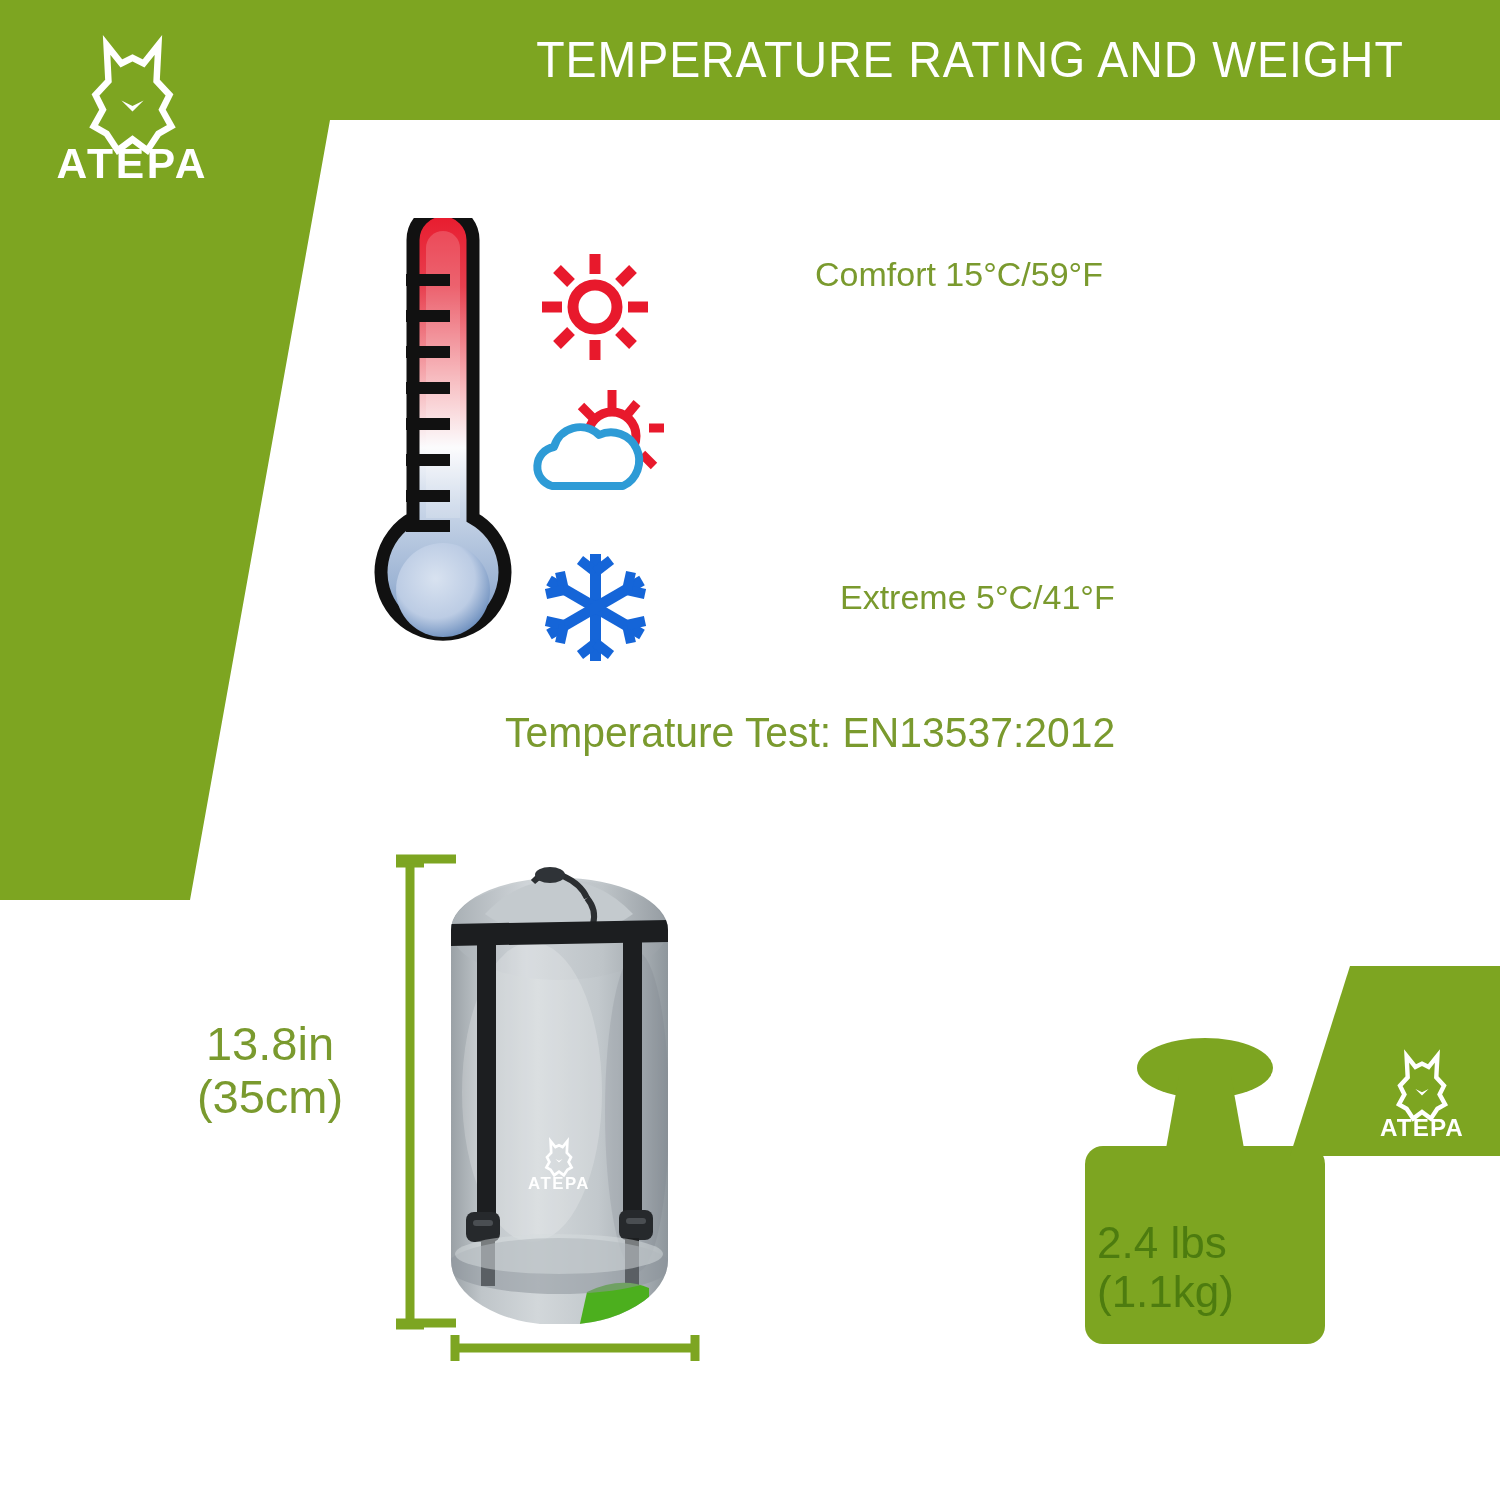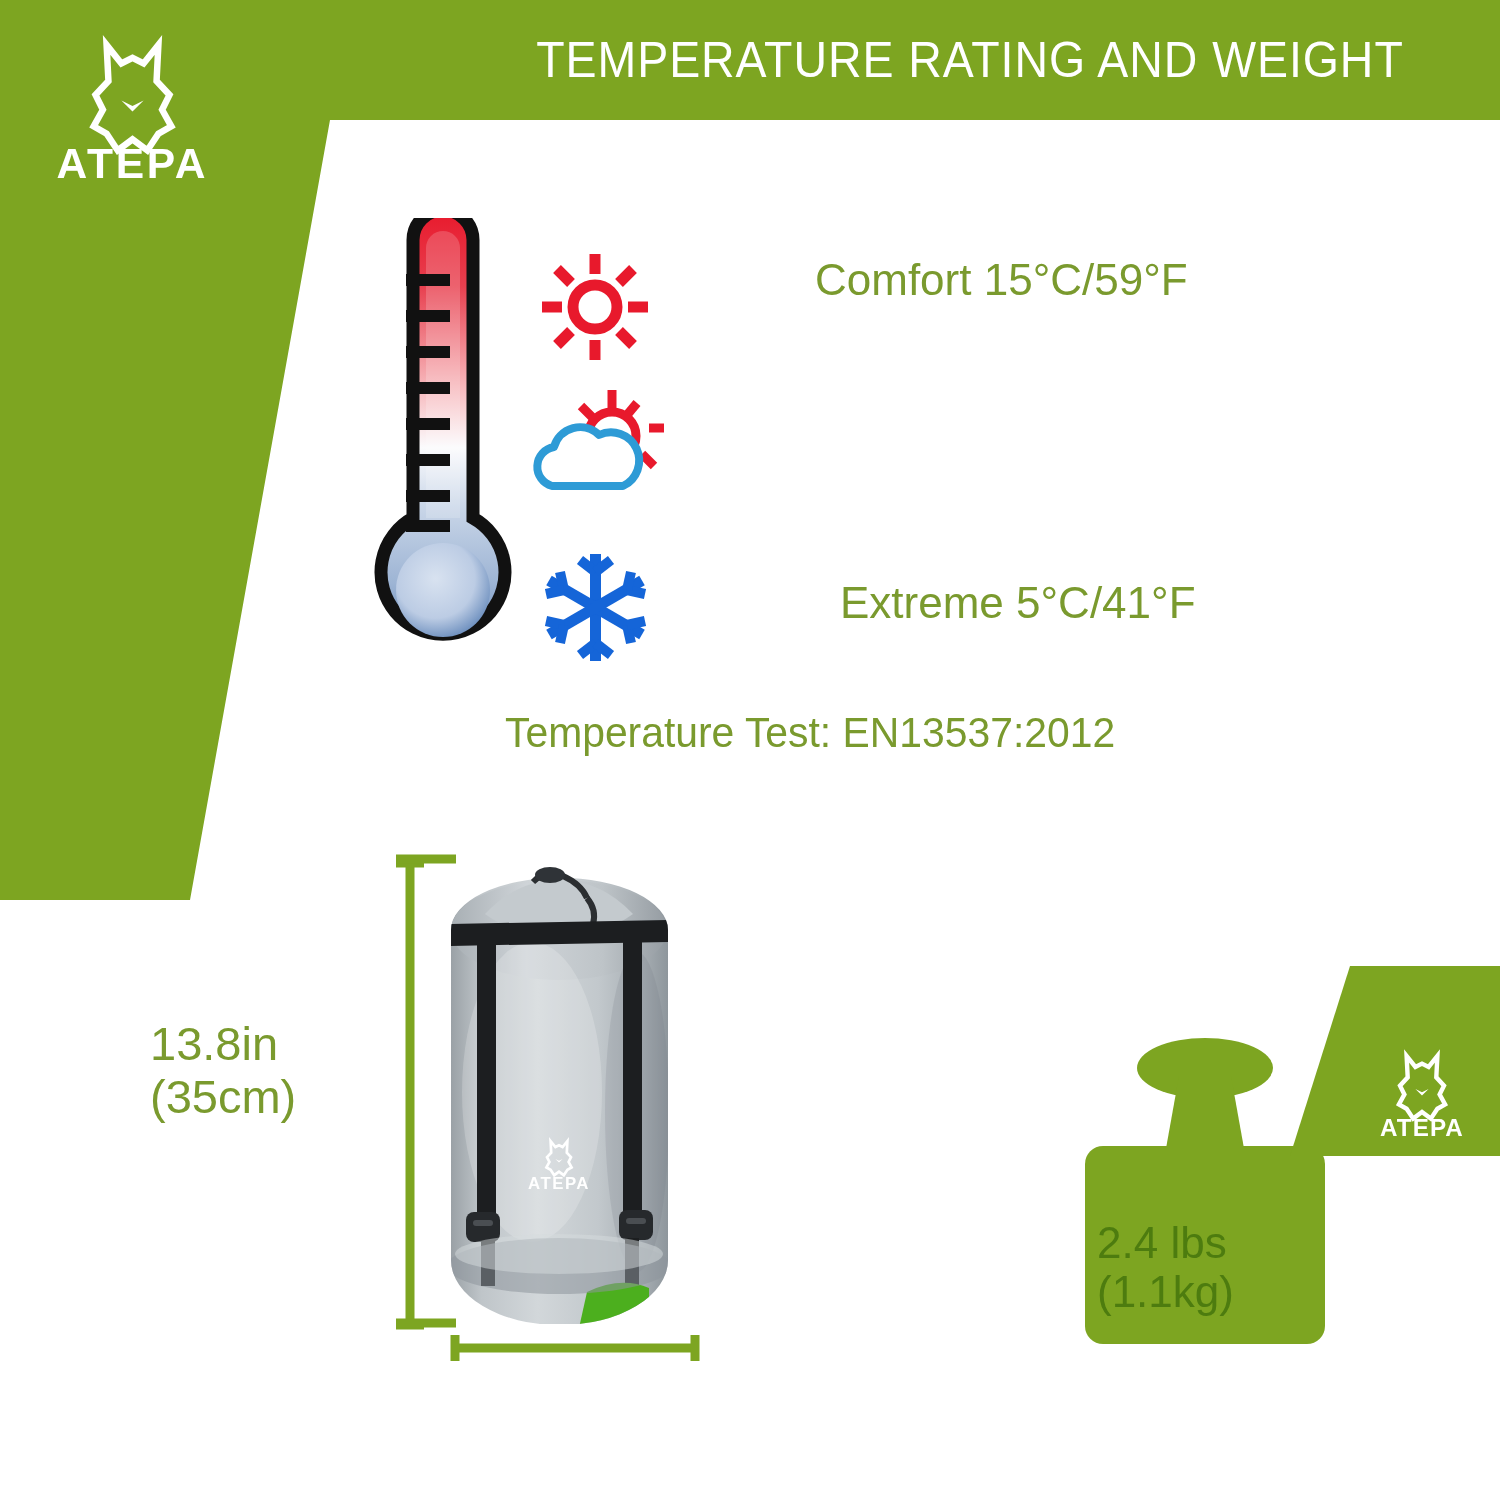--- a/index.html
+++ b/index.html
@@ -35,34 +35,34 @@
 
   
   .thermo{position:absolute;left:358px;top:218px;width:170px;height:465px;}
 
   
   .ic-sun{position:absolute;left:540px;top:252px;width:110px;height:110px;}
   .ic-partly{position:absolute;left:524px;top:388px;width:140px;height:115px;}
   .ic-snow{position:absolute;left:538px;top:550px;width:115px;height:115px;}
 
   
-  .temp-row{position:absolute;color:#7A9A2E;font-size:44px;white-space:nowrap;}
+  .temp-row{position:absolute;color:#7A9A2E;font-size:34px;white-space:nowrap;}
   .temp-row.r1{left:815px;top:255px;}
   .temp-row.r2{left:878px;top:412px;}
   .temp-row.r3{left:840px;top:578px;}
   .temp-test{position:absolute;left:505px;top:708px;color:#7A9A2E;font-size:43px;
     white-space:nowrap;transform:scaleX(0.95);transform-origin:left center;}
 
   
   .sack{position:absolute;left:437px;top:862px;width:245px;height:462px;}
 
   
   .dim-v{position:absolute;left:396px;top:858px;width:28px;height:472px;}
   .dim-h{position:absolute;left:450px;top:1335px;width:250px;height:26px;}
-  .dim-label{position:absolute;color:#7A9A2E;font-size:47px;line-height:1.12;text-align:left;}
+  .dim-label{position:absolute;color:#7A9A2E;font-size:47px;line-height:1.12;text-align:center;}
   .dim-label.height{left:150px;top:1018px;width:240px;}
   .dim-label.width{left:438px;top:1368px;width:275px;}
 
   
   .weight{position:absolute;left:1075px;top:1036px;width:260px;height:310px;}
   .weight-txt{position:absolute;left:1085px;top:1218px;width:200px;
     color:#4d7c0f;font-size:44px;line-height:1.12;text-align:left;padding-left:12px;}
 </style>
 </head>
 <body>

